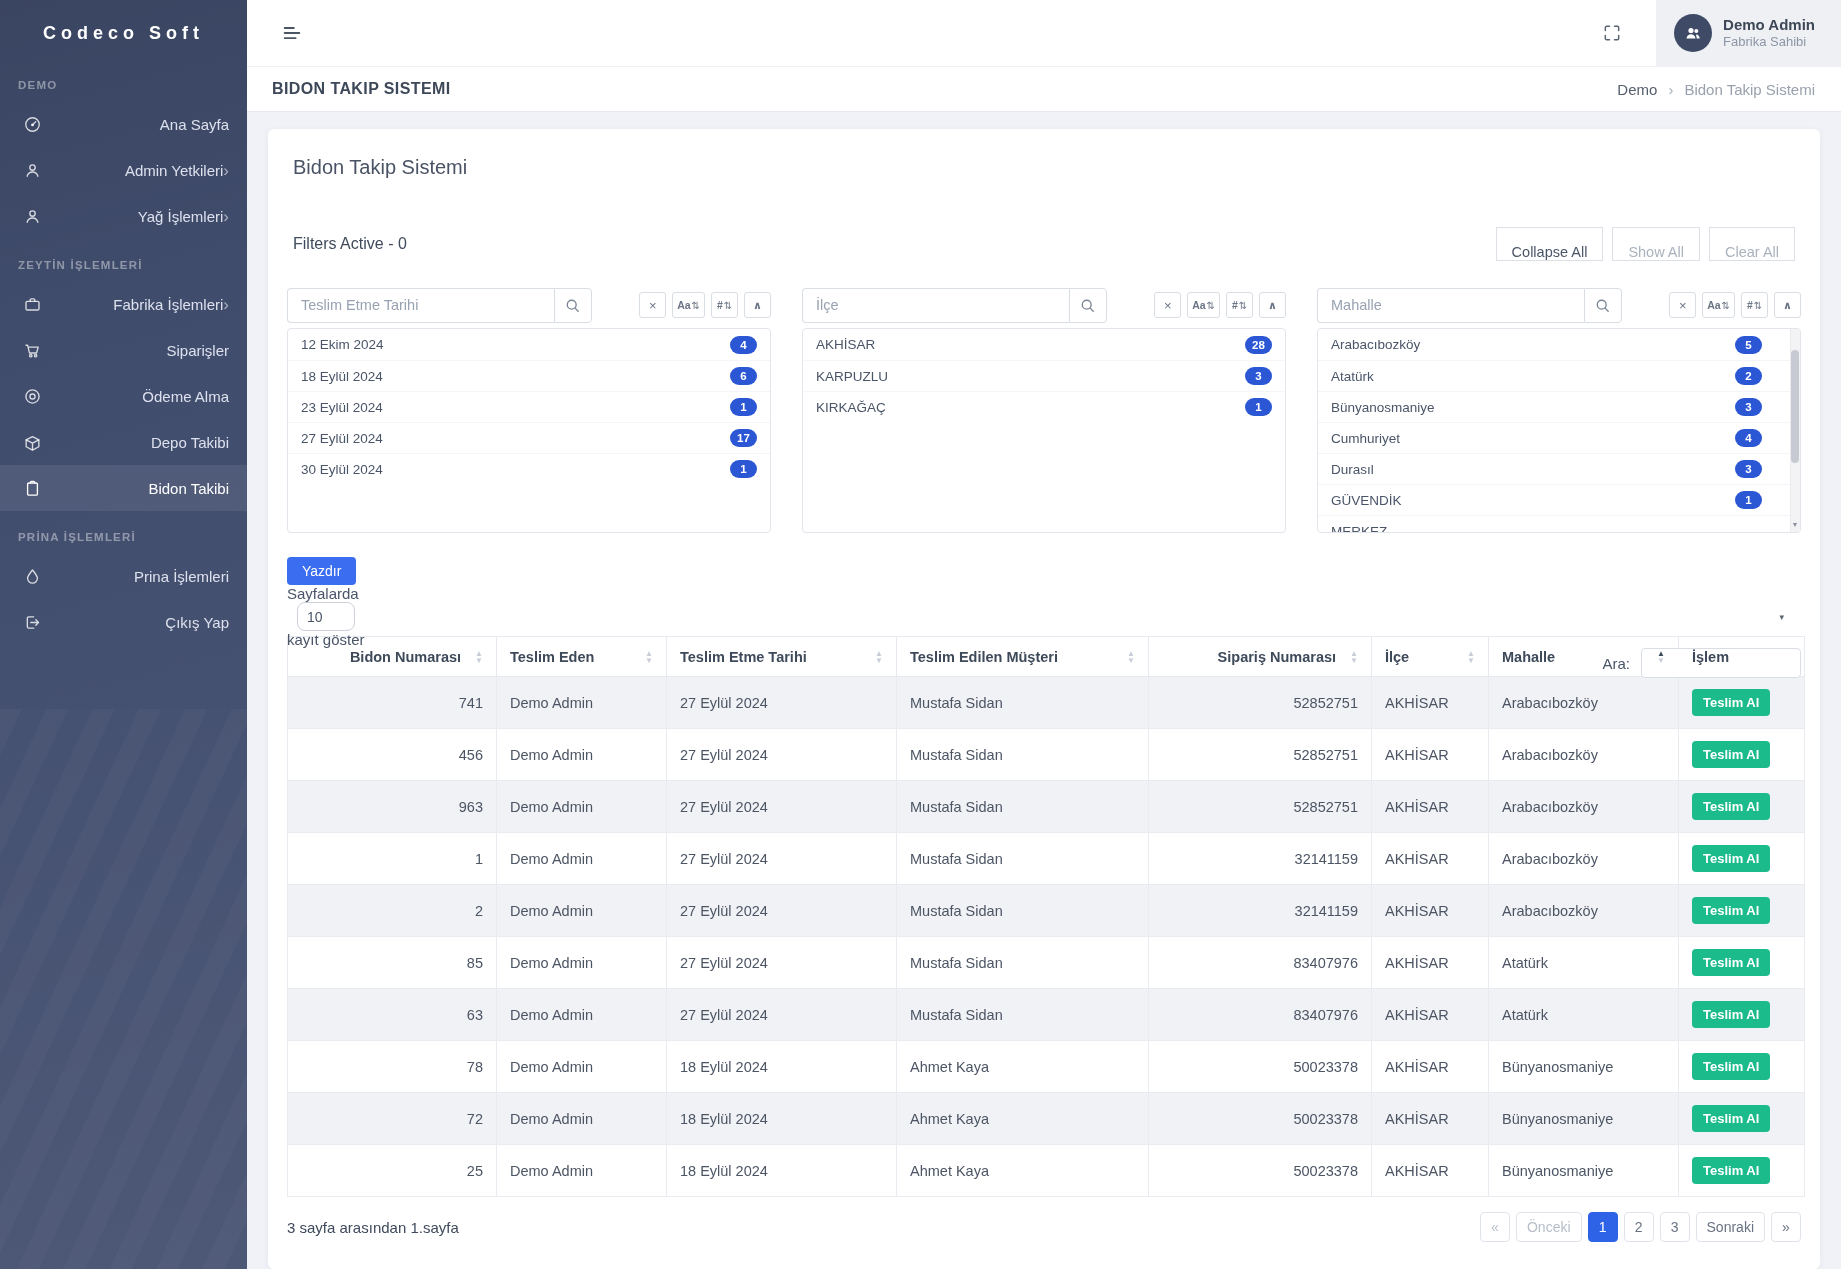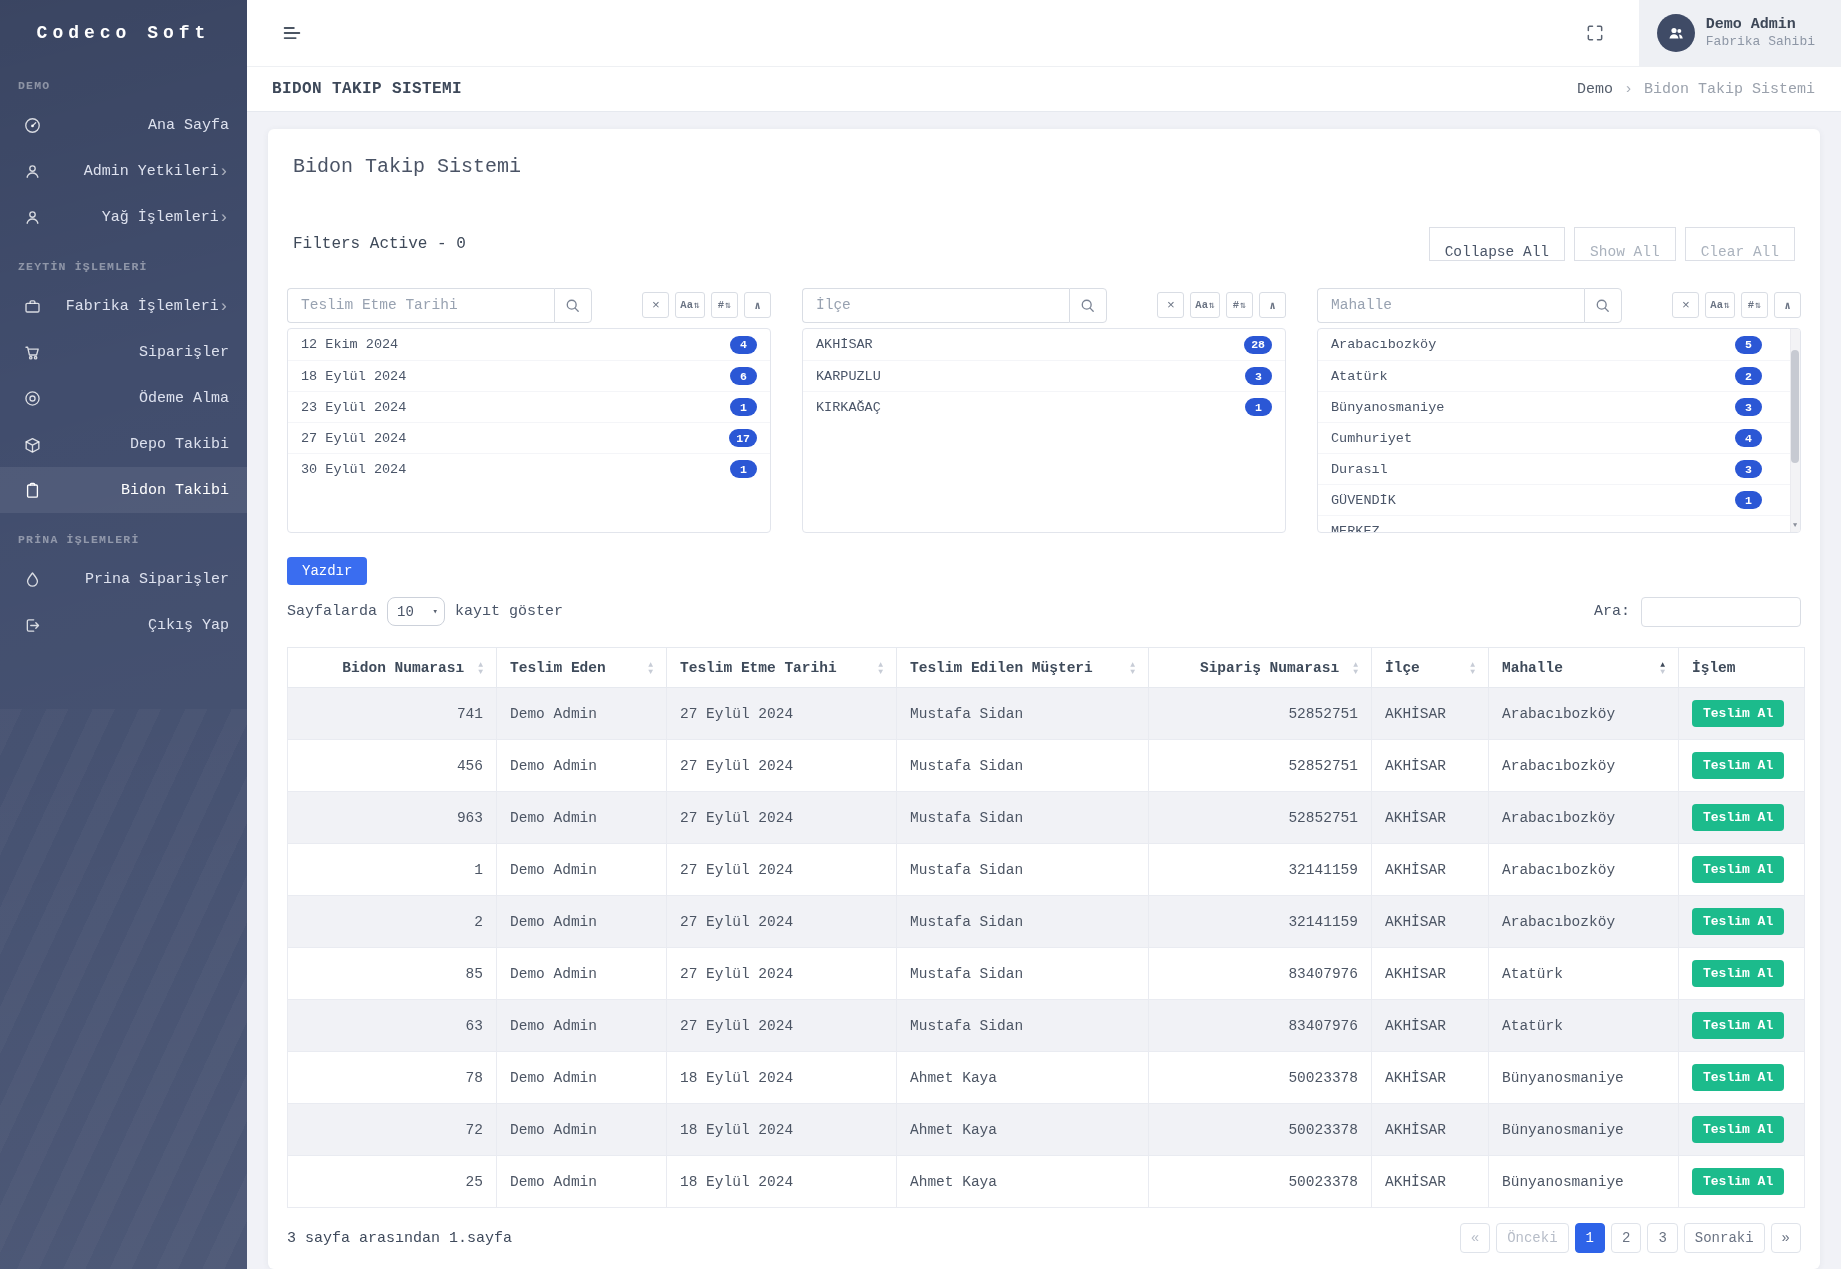--- a/index.html
+++ b/index.html
@@ -1,21 +1,21 @@
 <!DOCTYPE html>
 <html><head>
 <meta charset="utf-8">
 <style>
   * { box-sizing: border-box; }
   html,body{margin:0;padding:0;width:1841px;height:1269px;overflow:hidden;
     font-family:"Liberation Sans","DejaVu Sans",sans-serif;background:#f1f2f7;color:#4a5568;}
   button{font-family:inherit;cursor:pointer;}
   input,select{font-family:inherit;outline:none;}
 
-  .app{display:flex;width:100%;height:100%;font-family:Liberation Mono, monospace;}
+  .app{display:flex;width:100%;height:100%;}
 
   
   .sidebar{position:relative;width:247px;flex:0 0 247px;background:#414d6d;overflow:hidden;}
   .side-photo{position:absolute;left:0;right:0;bottom:0;height:560px;pointer-events:none;
     background:repeating-linear-gradient(115deg,rgba(255,255,255,.10) 0 20px,rgba(255,255,255,.02) 20px 42px);
     opacity:.30;}
   .sidebar::after{content:"";position:absolute;inset:0;pointer-events:none;
     background:linear-gradient(165deg,rgba(0,0,0,.10) 0%,rgba(0,0,0,0) 30%,rgba(255,255,255,.06) 100%);}
   .logo{position:relative;z-index:2;height:66px;display:flex;align-items:center;justify-content:center;
     color:#fff;font-size:18px;font-weight:700;letter-spacing:5px;}
@@ -85,21 +85,21 @@
   .pbadge{margin-left:auto;background:#2b57d5;color:#fff;font-size:11.5px;font-weight:700;height:18px;
     min-width:27px;border-radius:9px;display:flex;align-items:center;justify-content:center;padding:0 7px;}
   .plist.scroll .pitem{padding-right:38px;}
   .sb-track{position:absolute;top:0;right:0;bottom:0;width:10px;background:#f3f3f5;border-left:1px solid #ebebef;}
   .sb-thumb{position:absolute;top:21px;right:1px;width:8px;height:113px;background:#c7cad2;border-radius:4px;}
   .sb-arrow{position:absolute;bottom:2px;right:0;width:10px;text-align:center;font-size:7px;color:#8a8f9a;line-height:10px;}
 
   .print{margin-top:24px;height:28px;padding:0 15px;background:#3a6df0;border:none;border-radius:4px;
     color:#fff;font-size:14px;}
 
-  .listbar{display:flex;align-items:center;margin-top:11px;height:31px;font-size:15px;color:#4a5568;}
+  .listbar{display:flex;height:31px;font-size:15px;color:#4a5568;flex-direction:column;}
   .selwrap{position:relative;margin:0 10px;display:inline-flex;}
   .selwrap select{appearance:none;-webkit-appearance:none;height:29px;width:58px;border:1px solid #ccd1da;
     border-radius:8px;background:#fff;color:#4a5568;font-size:14px;padding:0 18px 0 9px;}
   .selwrap::after{content:"▾";position:absolute;right:7px;top:50%;transform:translateY(-52%);
     font-size:9px;color:#5a6372;pointer-events:none;}
   .ara{margin-left:auto;display:flex;align-items:center;gap:11px;}
   .ara input{width:160px;height:30px;border:1px solid #d9dde4;border-radius:4px;padding:0 9px;font-size:14px;color:#4a5568;}
 
   
   table.grid{width:100%;border-collapse:collapse;table-layout:fixed;margin-top:20px;}
@@ -217,21 +217,21 @@
          <span class="lbl">Bidon Takibi</span>
 
        </div>
         <div class="section-label">PRİNA İŞLEMLERİ</div>
         <div class="item">
          <span class="ic">
             <svg width="19" height="19" viewBox="0 0 24 24" fill="none" stroke="currentColor" stroke-width="1.7" stroke-linecap="round" stroke-linejoin="round">
               <path d="M12 3.8c3.2 4 6.2 7.2 6.2 10.4a6.2 6.2 0 1 1-12.4 0C5.8 11 8.8 7.8 12 3.8z"></path>
             </svg>
           </span>
-         <span class="lbl">Prina Siparişler</span>
+         <span class="lbl">Prina İşlemleri</span>
 
        </div>
         <div class="item">
          <span class="ic">
             <svg width="19" height="19" viewBox="0 0 24 24" fill="none" stroke="currentColor" stroke-width="1.7" stroke-linecap="round" stroke-linejoin="round">
               <path d="M13.5 4.8H7.2a1.7 1.7 0 0 0-1.7 1.7v11a1.7 1.7 0 0 0 1.7 1.7h6.3"></path>
               <path d="M16.2 8.6L19.6 12l-3.4 3.4M9.8 12h9.6"></path>
             </svg>
           </span>
          <span class="lbl">Çıkış Yap</span>

